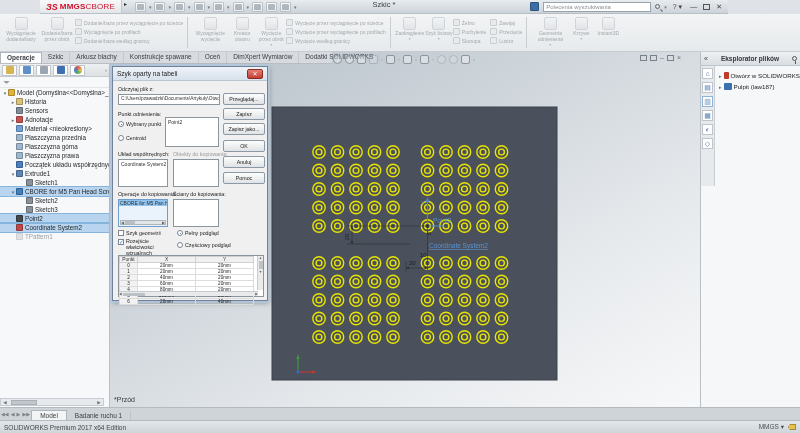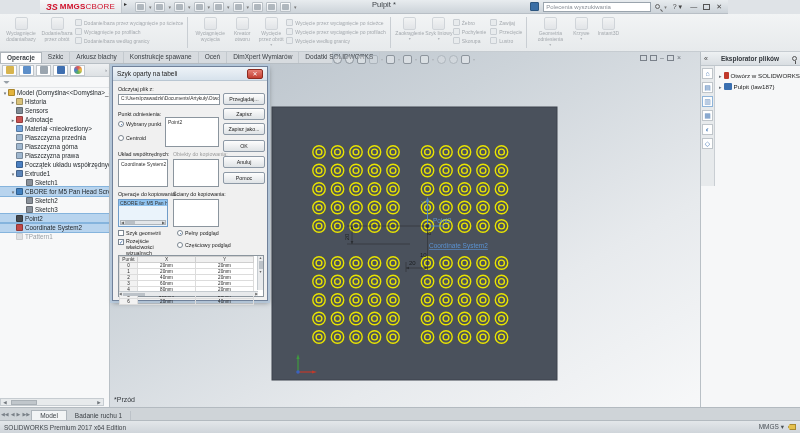--- a/index.html
+++ b/index.html
@@ -159,21 +159,21 @@
         <i></i>
       </span>
     <span class="qbtn">
         <i></i>
       </span>
     <span class="qbtn">
         <i></i>
       </span>
       <span class="qcar">▾</span>
   </div>
-  <div id="wtitle">Pulpit *</div>
+  <div id="wtitle">Szkic *</div>
   <div id="tright">
     <span id="scopeic"></span>
     <div id="search">
         <span>Polecenia wyszukiwania</span>
       </div>
     <span class="mag"></span>
       <span class="qcar">▾</span>
     <span class="tbbtn"><span>?</span> ▾</span>
     <span class="tbbtn">—</span>
     <span class="winsq"></span>

